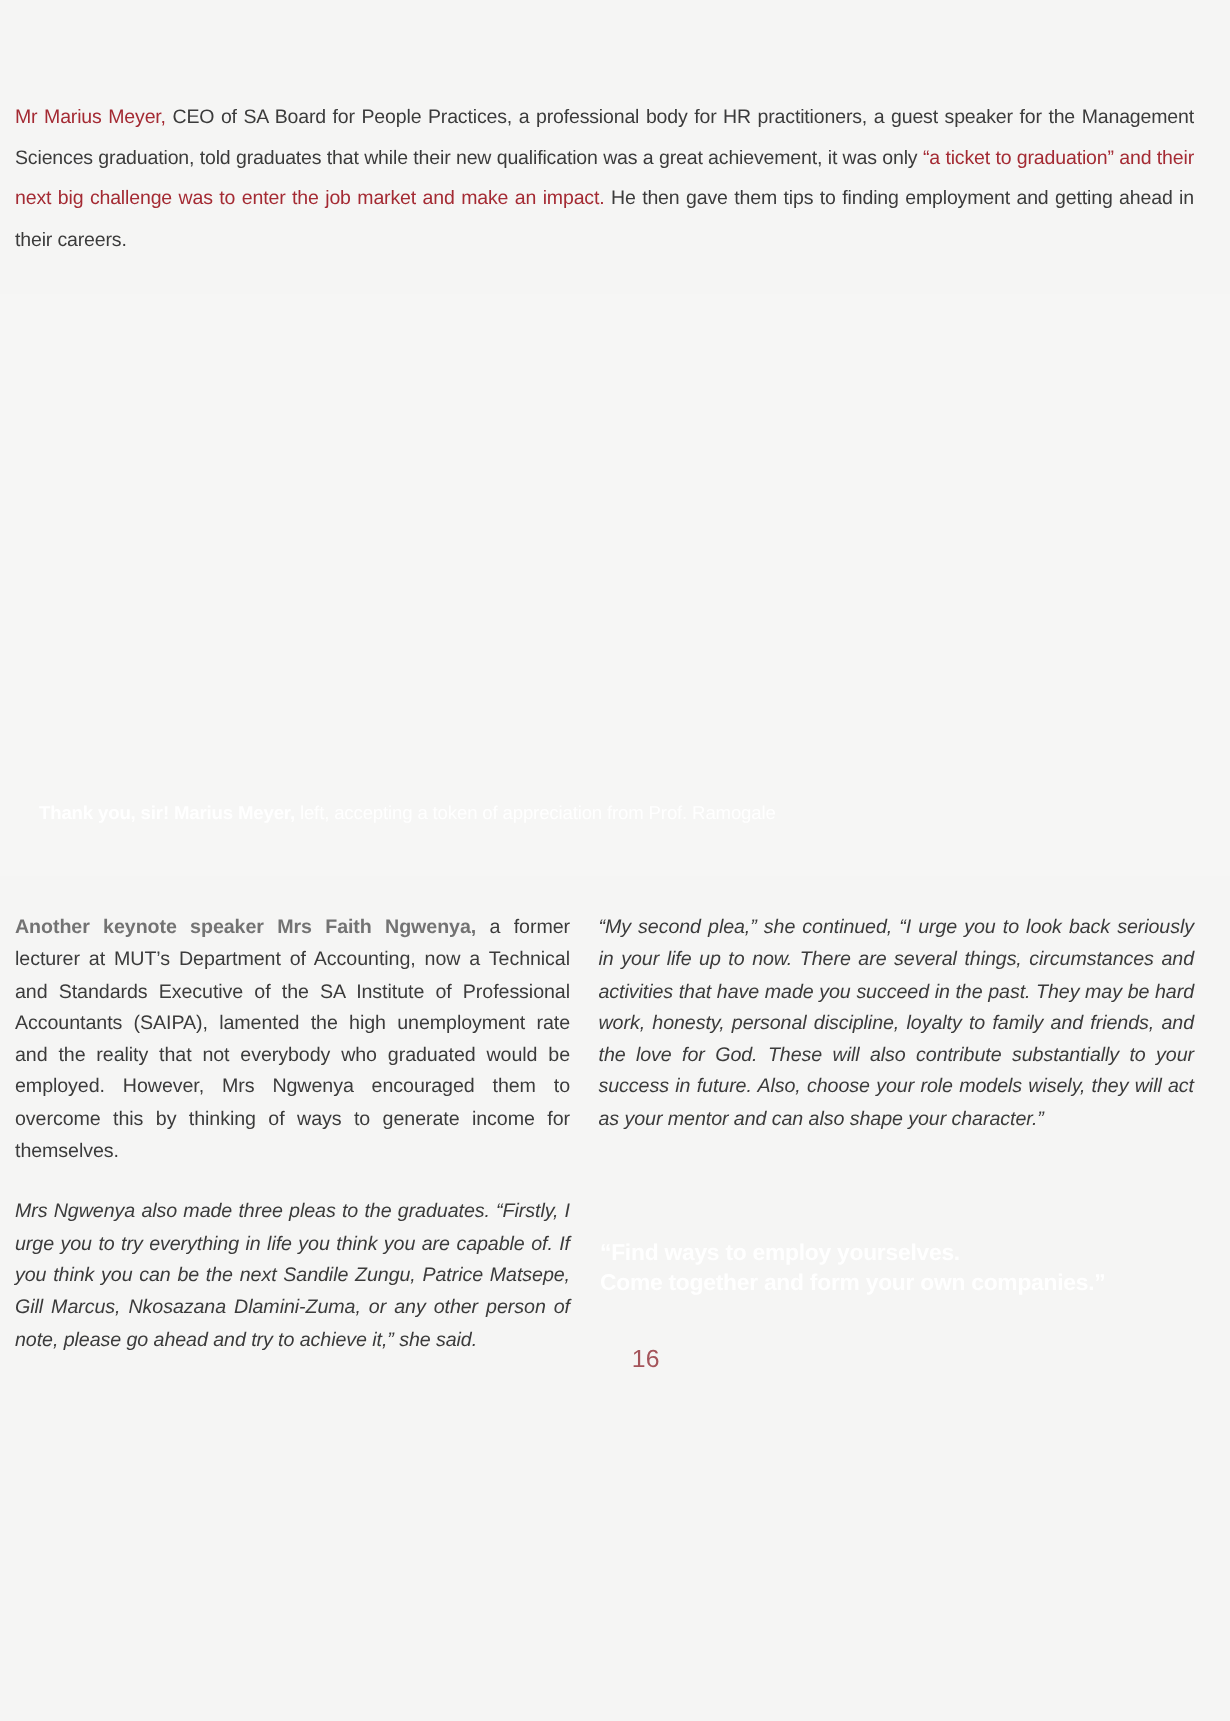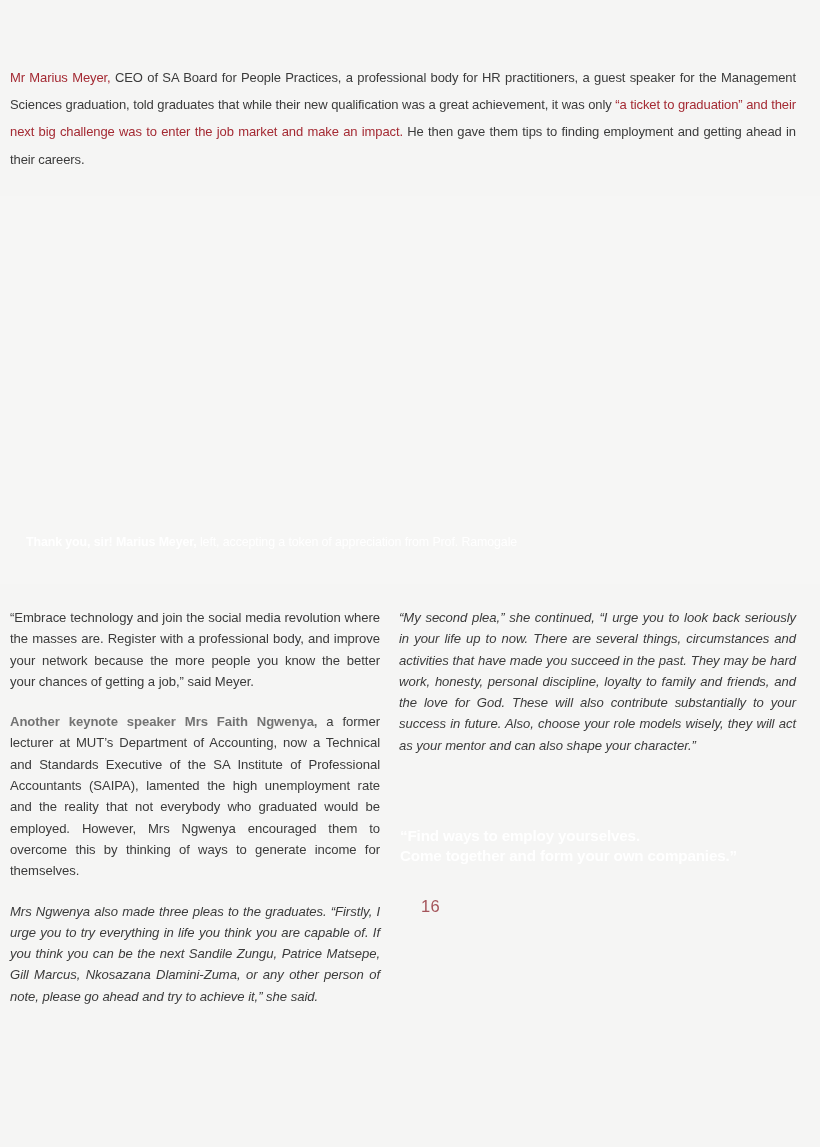--- a/index.html
+++ b/index.html
@@ -140,21 +140,20 @@
 <div class="page">
 
   <p class="intro"><span class="accent">Mr Marius Meyer,</span><span> CEO of SA Board for People Practices, a professional body for HR practitioners, a guest speaker for the Management Sciences graduation, told graduates that while their new qualification was a great achievement, it was only </span><span class="accent">“a ticket to graduation” and their next big challenge was to enter the job market and make an impact.</span><span> He then gave them tips to finding employment and getting ahead in their careers.</span></p>
 
   <div class="photo-block">
     <div class="photo-placeholder"></div>
     <div class="photo-caption"><span class="cap-lead">Thank you, sir! Marius Meyer,</span><span> left, accepting a token of appreciation from Prof. Ramogale</span></div>
   </div>
 
   <div class="col col-left">
-    <p>“Embrace technology and join the social media revolution where the masses are. Register with a professional body, and improve your network because the more people you know the better your chances of getting a job,” said Meyer.</p>
     <p><span class="accent-bold">Another keynote speaker Mrs Faith Ngwenya,</span><span> a former lecturer at MUT’s Department of Accounting, now a Technical and Standards Executive of the SA Institute of Professional Accountants (SAIPA), lamented the high unemployment rate and the reality that not everybody who graduated would be employed. However, Mrs Ngwenya encouraged them to overcome this by thinking of ways to generate income for themselves.</span></p>
     <p>Mrs Ngwenya also made three pleas to the graduates. “Firstly, I urge you to try everything in life you think you are capable of. If you think you can be the next Sandile Zungu, Patrice Matsepe, Gill Marcus, Nkosazana Dlamini-Zuma, or any other person of note, please go ahead and try to achieve it,” she said.</p>
   </div>
 
   <div class="col col-right">
     <p>“My second plea,” she continued, “I urge you to look back seriously in your life up to now. There are several things, circumstances and activities that have made you succeed in the past. They may be hard work, honesty, personal discipline, loyalty to family and friends, and the love for God. These will also contribute substantially to your success in future. Also, choose your role models wisely, they will act as your mentor and can also shape your character.”</p>
   </div>
 
   <div class="pull-quote">
     <span>“Find ways to employ yourselves.</span>

